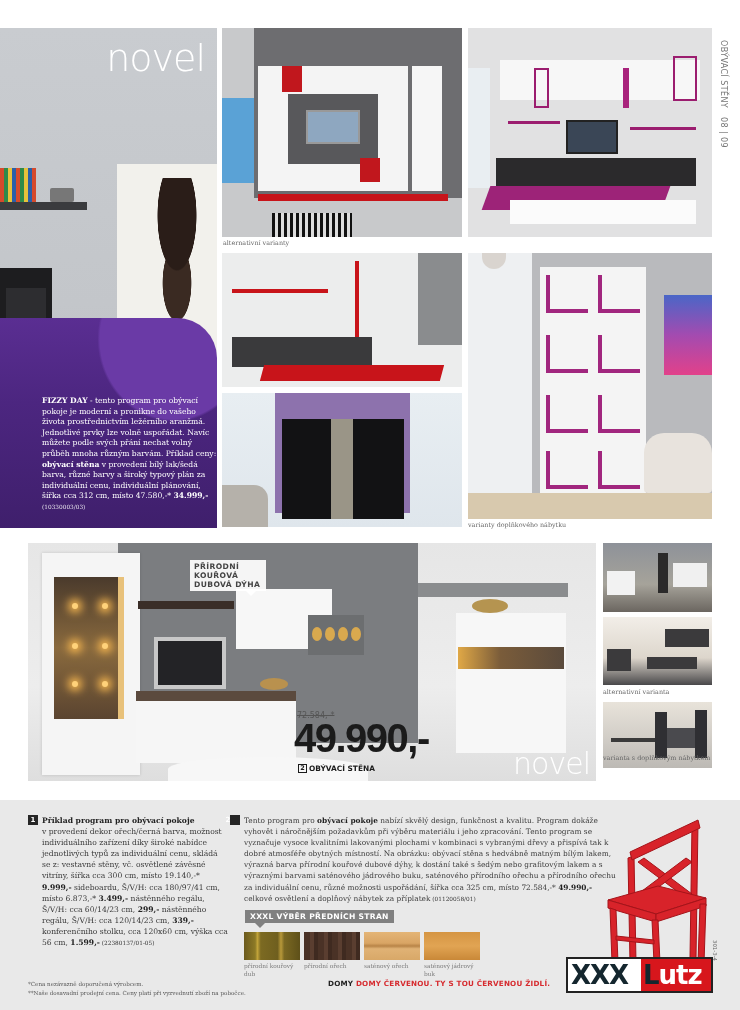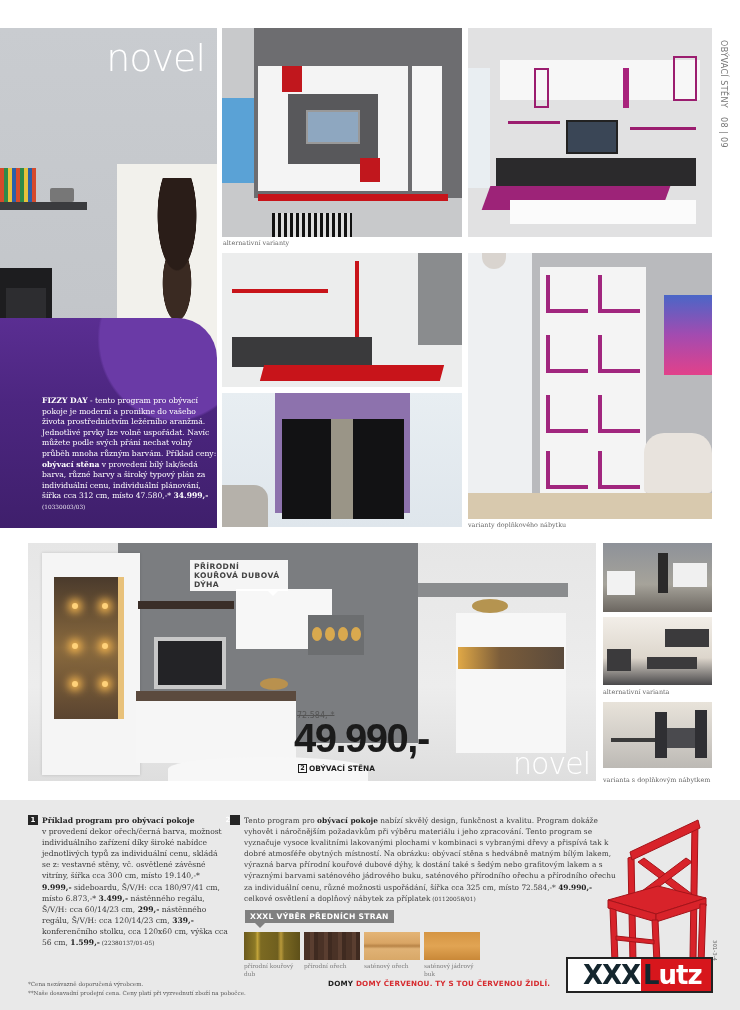--- a/index.html
+++ b/index.html
@@ -146,21 +146,21 @@
   .chip-beech { background: linear-gradient(180deg,#d59543 0%,#e1a453 50%,#c98838 100%); }
 
   .slogan { position: absolute; left: 328px; top: 979px; font-family: "DejaVu Sans", sans-serif; font-weight: bold; font-size: 7.2px; letter-spacing: .2px; }
   .slogan .xxxl { color: #222; }
   .slogan .rest { color: #d62b2f; }
 
   
   .chair { position: absolute; left: 600px; top: 818px; width: 110px; height: 145px; }
 
   .lutz-logo { position: absolute; left: 566px; top: 957px; width: 147px; height: 36px; border: 2px solid #222; display: flex; background: #fff; }
-  .lutz-logo .xxx { flex: 0 0 73px; font-family: "DejaVu Sans", sans-serif; font-weight: bold; font-size: 26px; line-height: 32px; color: #14262e; padding-left: 14px; letter-spacing: -1px; text-align: center; }
+  .lutz-logo .xxx { flex: 0 0 73px; font-family: "DejaVu Sans", sans-serif; font-weight: bold; font-size: 26px; line-height: 32px; color: #14262e; padding-left: 3px; letter-spacing: -1px; }
   .lutz-logo .lutz { flex: 1; background: #d7161c; font-family: "DejaVu Sans", sans-serif; font-weight: bold; font-size: 26px; line-height: 32px; color: #fff; padding-left: 2px; letter-spacing: -1px; }
   .lutz-logo .lutz .L { color: #14262e; }
 
   .side-code { position: absolute; left: 718px; top: 940px; font-family: "DejaVu Sans", sans-serif; font-size: 5.4px; color: #666; transform: rotate(90deg); transform-origin: left top; white-space: nowrap; }
 
   .section-vertical { position: absolute; left: 718px; top: 40px; font-family: "DejaVu Sans", sans-serif; font-size: 8px; color: #777; letter-spacing: .4px; transform: rotate(90deg); transform-origin: left top; white-space: nowrap; width: 0; }
   .section-vertical .inner { position: absolute; left: 0; top: -10px; width: 120px; }
 </style>
 </head>
 <body>
@@ -274,21 +274,21 @@
       <span style="left:30px"></span>
       <span style="left:43px"></span>
     </div>
   <div class="highboard-top"></div>
   <div class="vase"></div>
   <div class="highboard"></div>
   <div class="highboard-glass"></div>
   <div class="rug"></div>
   <div class="logo-novel">novel</div>
 </div>
-<div class="tag-box" style="width:98px;">PŘÍRODNÍ KOUŘOVÁ DUBOVÁ DÝHA</div>
+<div class="tag-box" style="width:76px;">PŘÍRODNÍ KOUŘOVÁ DUBOVÁ DÝHA</div>
 <div class="old-price">72.584,-*</div>
 <div class="big-price">49.990,-</div>
 <div class="price-label">
   <span class="num-box-outline">2</span>
   <span>OBÝVACÍ STĚNA</span>
 </div>
 
 <div id="ph-alt1" class="photo">
   <div class="w1"></div>
     <div class="w2"></div>
@@ -299,21 +299,21 @@
     <div class="b2"></div>
     <div class="b3"></div>
 </div>
 <div class="caption" style="left:603px; top:688px;">alternativní varianta</div>
 <div id="ph-alt3" class="photo">
   <div class="c1"></div>
     <div class="c2"></div>
     <div class="c3"></div>
     <div class="t1"></div>
 </div>
-<div class="caption" style="left:603px; top:776px;">varianta s doplňkovým nábytkem</div>
+<div class="caption" style="left:603px; top:754px;">varianta s doplňkovým nábytkem</div>
 
 <div id="info-band"></div>
 
 <div class="block1">
   <div class="head">
     <span class="num-box">1</span><span>Příklad program pro obývací pokoje</span>
   </div>
   <div class="body">
     <span>v provedení dekor ořech/černá barva, možnost individuálního zařízení díky široké nabídce jednotlivých typů za individuální cenu, skládá se z: vestavné stěny, vč. osvětlené závěsné vitríny, šířka cca 300 cm, místo 19.140,-* </span><b>9.999,-</b><span> sideboardu, Š/V/H: cca 180/97/41 cm, místo 6.873,-* </span><b>3.499,-</b><span> nástěnného regálu, Š/V/H: cca 60/14/23 cm, </span><b>299,-</b><span> nástěnného regálu, Š/V/H: cca 120/14/23 cm, </span><b>339,-</b><span> konferenčního stolku, cca 120x60 cm, výška  cca 56 cm, </span><b>1.599,-</b><span class="code-sm"> (22380137/01-05)</span>
   </div>

